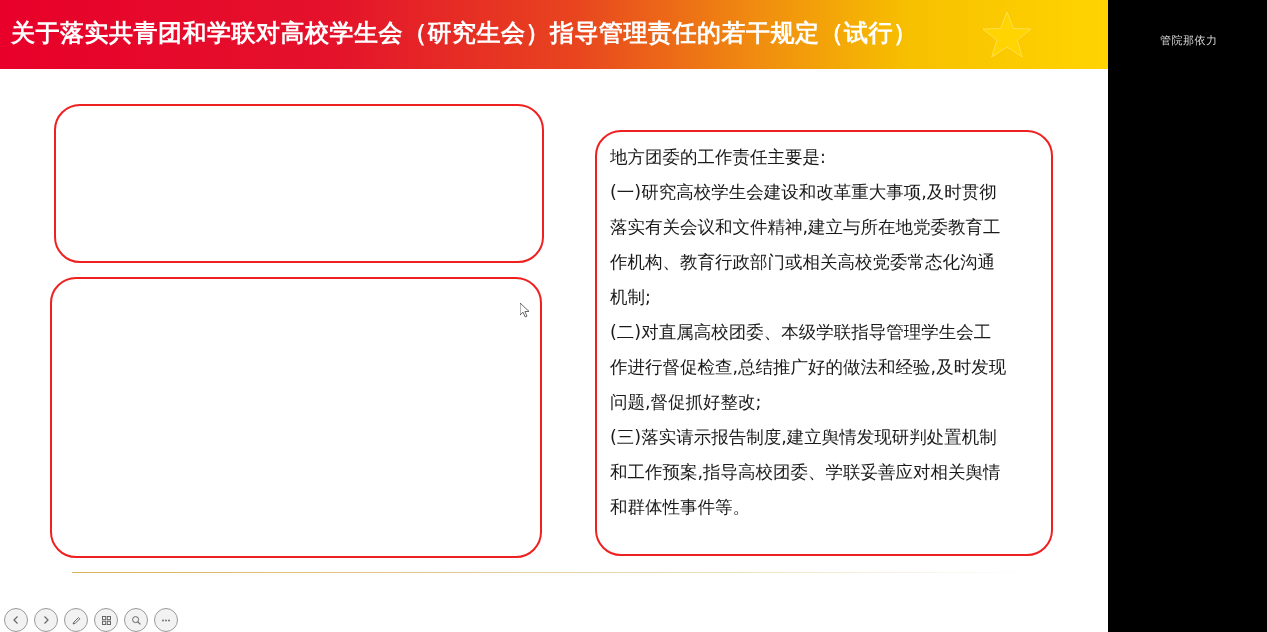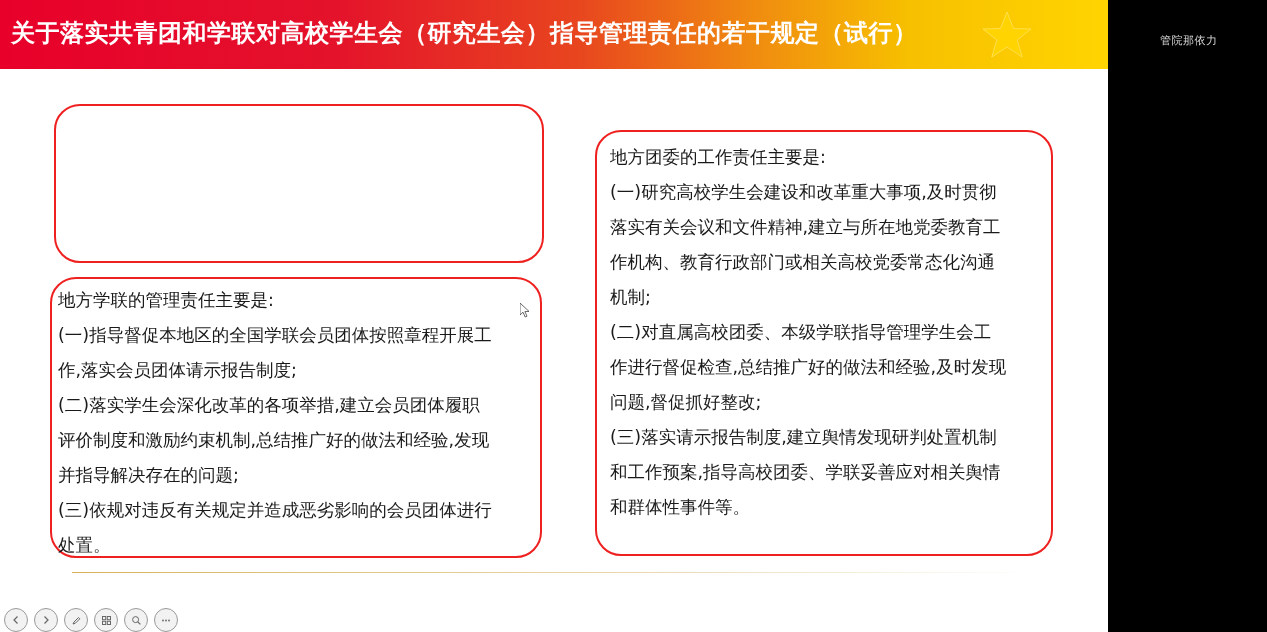--- a/index.html
+++ b/index.html
@@ -154,28 +154,20 @@
     <div id="banner">
       <div id="banner-title">关于落实共青团和学联对高校学生会（研究生会）指导管理责任的若干规定（试行）</div>
       <svg id="banner-star" viewBox="0 0 50 48" aria-hidden="true">
         <polygon points="25,2 31.5,18.5 49,19 35.2,30 40.2,47 25,37 9.8,47 14.8,30 1,19 18.5,18.5" fill="#ffd400" stroke="#ffdf4d" stroke-width="1"></polygon>
       </svg>
     </div>
 
     <div class="redbox" id="box-left-top"></div>
 
     <div class="redbox" id="box-left-bottom"></div>
-    <div class="boxtext" id="box-left-bottom-text">地方学联的管理责任主要是:
-(一)指导督促本地区的全国学联会员团体按照章程开展工
-作,落实会员团体请示报告制度;
-(二)落实学生会深化改革的各项举措,建立会员团体履职
-评价制度和激励约束机制,总结推广好的做法和经验,发现
-并指导解决存在的问题;
-(三)依规对违反有关规定并造成恶劣影响的会员团体进行
-处置。</div>
 
     <div class="redbox" id="box-right"></div>
     <div class="boxtext" id="box-right-text">地方团委的工作责任主要是:
 (一)研究高校学生会建设和改革重大事项,及时贯彻
 落实有关会议和文件精神,建立与所在地党委教育工
 作机构、教育行政部门或相关高校党委常态化沟通
 机制;
 (二)对直属高校团委、本级学联指导管理学生会工
 作进行督促检查,总结推广好的做法和经验,及时发现
 问题,督促抓好整改;

